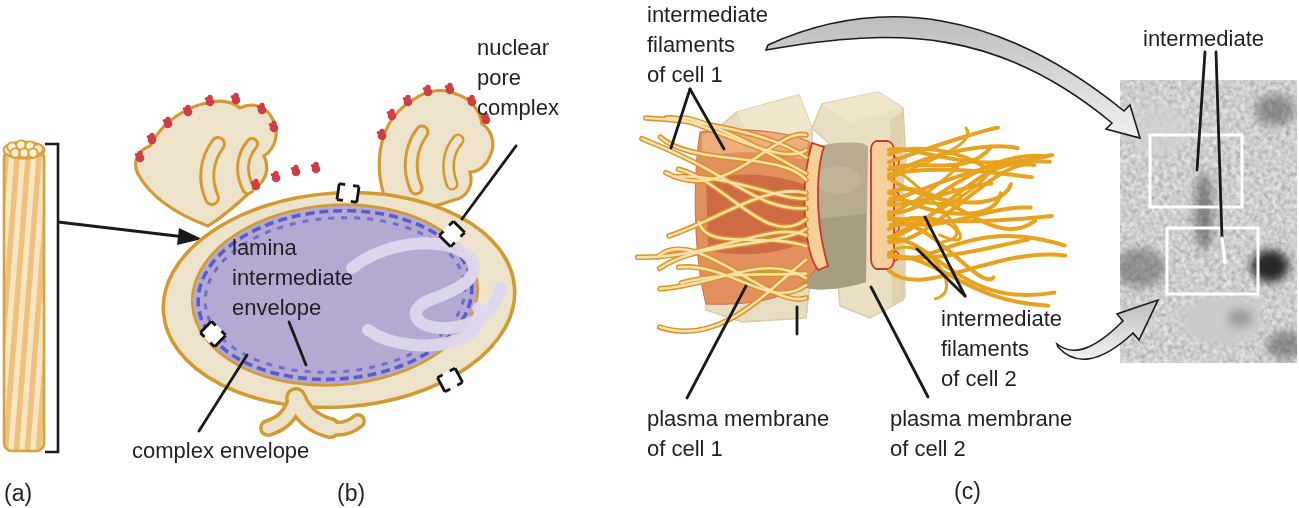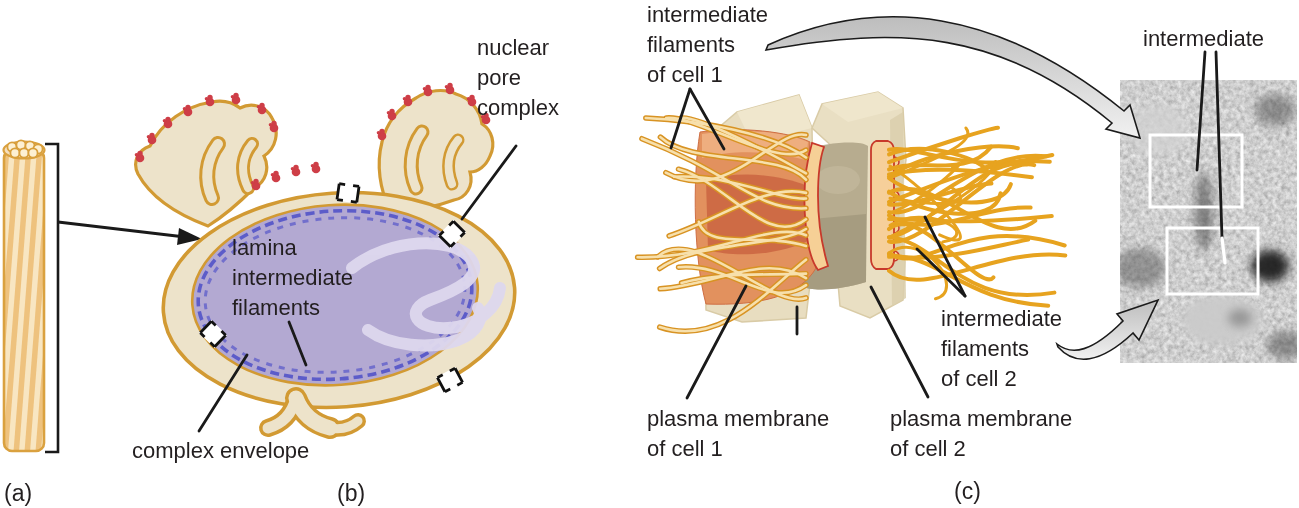--- a/index.html
+++ b/index.html
@@ -302,21 +302,21 @@
     <path d="M 768,45 C 880,-6 1000,10 1124,111 L 1130,105 L 1140,138 L 1106,129 L 1112,123 C 1000,30 900,26 766,50 Z" fill="url(#grayArrow)" stroke="#1b1b1b" stroke-width="1.6"></path>
     <path d="M 1057,344 C 1072,356 1092,352 1123,321 L 1117,314 L 1158,300 L 1139,340 L 1133,333 C 1100,364 1075,366 1058,347 Z" fill="url(#grayArrow)" stroke="#1b1b1b" stroke-width="1.6"></path>
   </g>
 </svg>
 
 <div class="lbl" style="left:477px;top:33px">nuclear
 pore
 complex</div>
 <div class="lbl" style="left:232px;top:233px">lamina
 intermediate
-filaments</div>
+envelope</div>
 <div class="lbl" style="left:132px;top:436px">complex envelope</div>
 <div class="lbl" style="left:647px;top:0px">intermediate
 filaments
 of cell 1</div>
 <div class="lbl" style="left:1143px;top:24px">intermediate</div>
 <div class="lbl" style="left:647px;top:404px">plasma membrane
 of cell 1</div>
 <div class="lbl" style="left:890px;top:404px">plasma membrane
 of cell 2</div>
 <div class="lbl" style="left:941px;top:304px">intermediate

